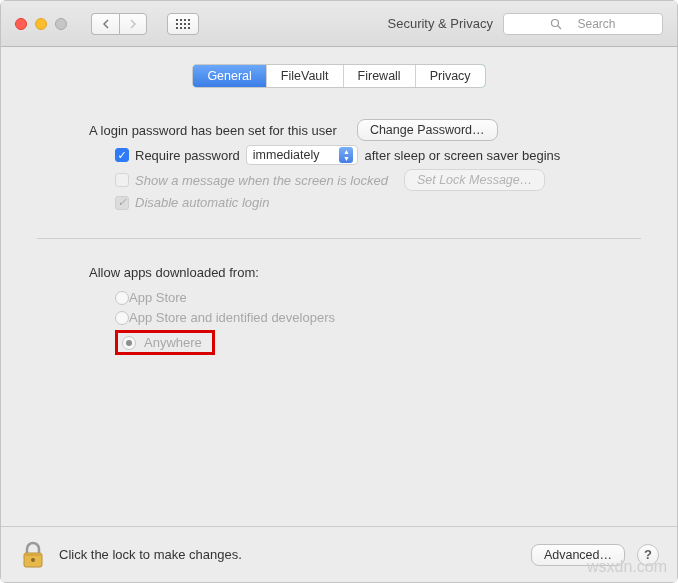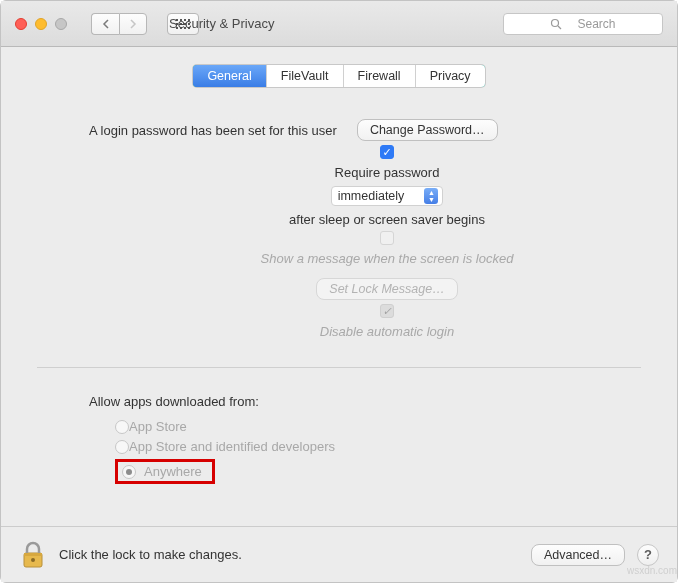--- a/index.html
+++ b/index.html
@@ -51,21 +51,21 @@
     width: 32px; height: 22px;
     background: linear-gradient(#fdfdfd,#f1f1f1);
     border: 1px solid #b7b7b7; border-radius: 4px;
     margin-left: 10px;
     display: flex; align-items:center; justify-content:center;
   }
   .grid-dots { display:grid; grid-template-columns:repeat(4,2px); grid-template-rows:repeat(3,2px); gap:2px;}
   .grid-dots span{ width:2px;height:2px;background:#555;}
   .title-text {
     flex: 1;
-    text-align: left;
+    text-align: right;
     color: #4a4a4a;
     font-size: 13px;
     margin-left: -40px;
   }
   .search-box {
     width: 160px; height: 22px;
     background: #fff;
     border: 1px solid #c6c6c6;
     border-radius: 4px;
     display: flex; align-items: center; justify-content: center;
@@ -102,21 +102,21 @@
   .tab:last-child{ border-right:none;}
   .tab.active {
     background: linear-gradient(#6aa7f8,#3a7de6);
     color: #fff;
   }
   
   .section {
     padding: 10px 0 18px 70px;
   }
   .row { display:flex; align-items:center; gap:6px; margin: 4px 0; font-size: 13px; color:#333;}
-  .indent { margin-left: 26px; flex-direction: column; }
+  .indent { margin-left: 26px; }
   .mac-btn {
     background: linear-gradient(#fdfdfd,#f1f1f1);
     border:1px solid #c0c0c0; border-radius:8px;
     padding: 2px 12px; font-size:12.5px; color:#333;
     height:22px; display:inline-flex; align-items:center;
   }
   .mac-btn.disabled{ color:#b3b3b3; border-color:#d7d7d7; background:#f3f3f3;}
   .checkbox {
     width:14px; height:14px; border:1px solid #b5b5b5; border-radius:3px;
     background: #fff; display:inline-flex; align-items:center; justify-content:center;
@@ -163,21 +163,21 @@
     gap:12px;
   }
   .lock-icon svg{ display:block;}
   .footer-spacer{ flex:1;}
   .help-btn{
     width:22px; height:22px; border-radius:50%;
     background:linear-gradient(#fdfdfd,#efefef); border:1px solid #c6c6c6;
     display:flex; align-items:center; justify-content:center;
     color:#5c5c5c; font-weight:bold; font-size:13px;
   }
-  .watermark { position:absolute; bottom:6px; right:0; color:#cfcfcf; font-size:10px;}
+  .watermark { position:absolute; bottom:6px; right:10px; color:#cfcfcf; font-size:16px;}
 </style>
 </head>
 <body>
 
 <div class="window">
 
   <div class="title-bar">
     <div class="traffic-lights">
       <span class="tl red"></span>
       <span class="tl yel"></span>

